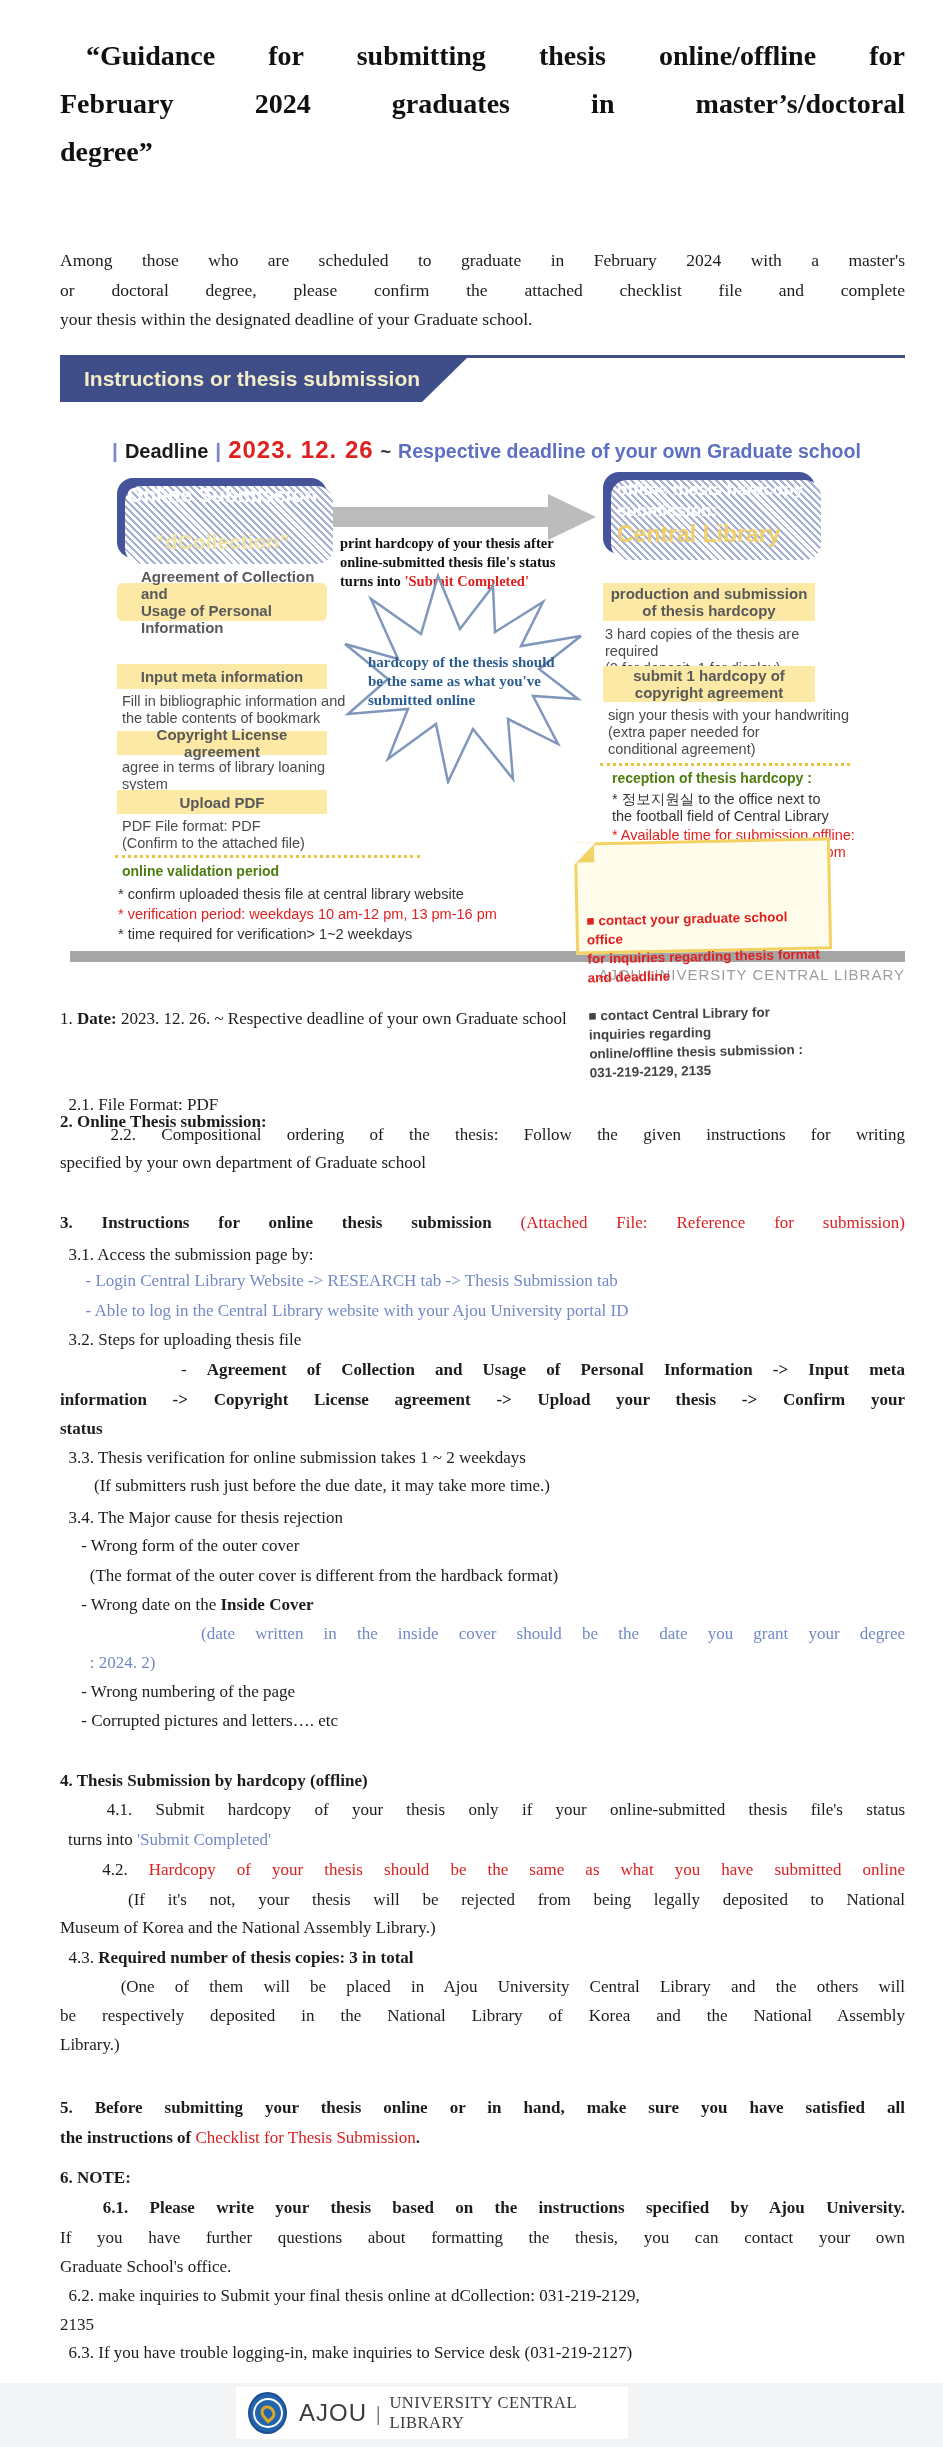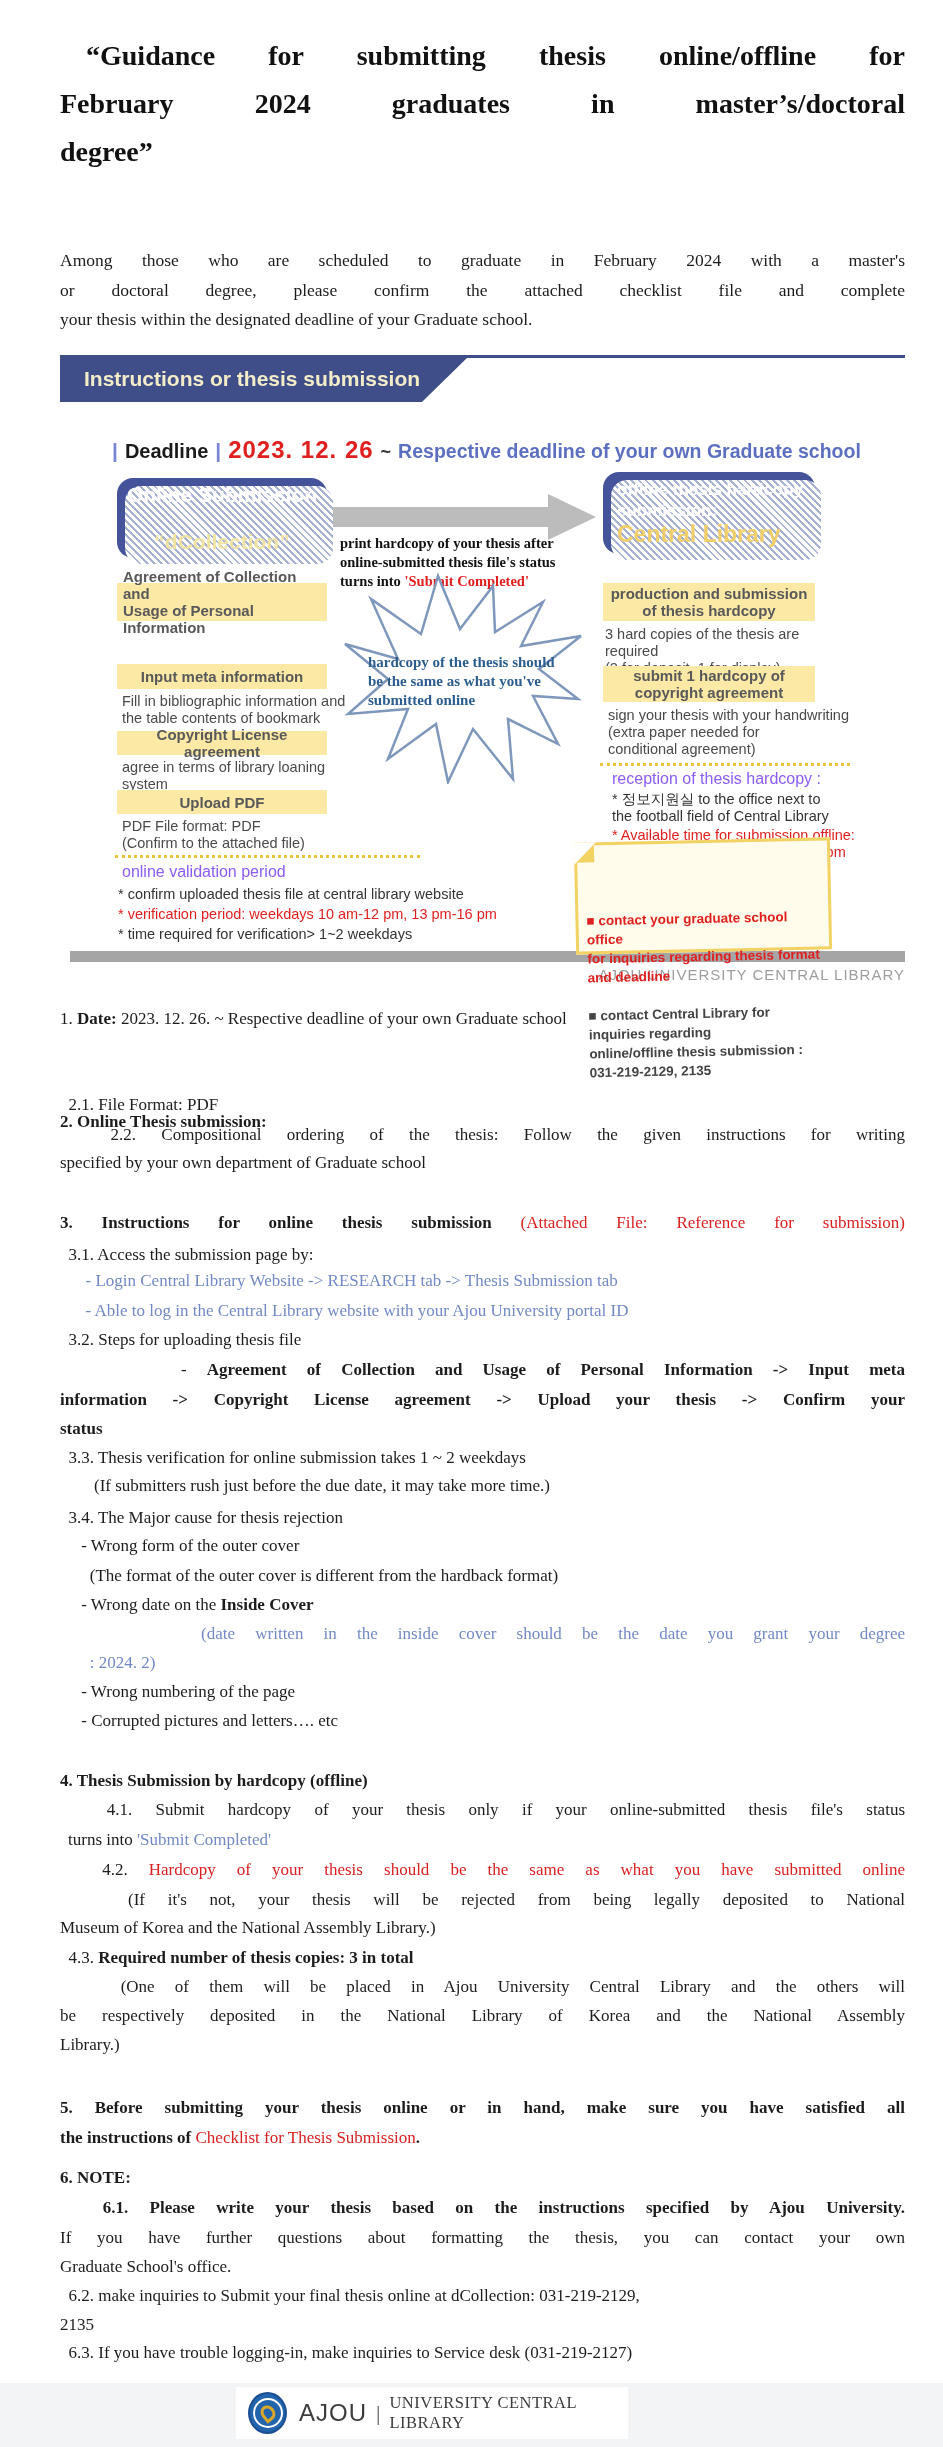--- a/index.html
+++ b/index.html
@@ -47,25 +47,25 @@
                  font-weight:bold;color:#111;white-space:pre-line;}
   .arrow-caption .red{color:#e01f1f;}
 
   .starwrap{position:absolute;left:343px;top:572px;width:242px;height:212px;z-index:1;}
   .star-text{position:absolute;left:368px;top:653px;width:205px;font-size:15px;line-height:19px;
              font-weight:bold;color:#2c5d8f;white-space:pre-line;z-index:2;}
 
   .ybox{position:absolute;background:#fce9a6;color:#595959;font-weight:bold;font-size:15px;line-height:17px;
         font-family:"Liberation Sans",sans-serif;display:flex;align-items:center;justify-content:center;
         text-align:center;white-space:pre-line;box-sizing:border-box;}
-  .ybox.leftalign{justify-content:flex-start;text-align:left;padding-left:6px;}
+  .ybox.leftalign{justify-content:flex-start;text-align:left;padding-left:24px;border-radius:6px;}
   .ycap{position:absolute;color:#4a4a4a;font-size:14.5px;line-height:17px;white-space:pre-line;
         font-family:"Liberation Sans",sans-serif;}
   .ydivider{position:absolute;border-top:3px dotted #e9c43e;}
-  .vhead{position:absolute;font-weight:normal;color:#8b5cf6;font-size:16px;font-family:"Liberation Sans",sans-serif;}
+  .vhead{position:absolute;font-weight:bold;color:#4d7c0f;font-size:14px;font-family:"Liberation Sans",sans-serif;}
   .vitem{position:absolute;font-size:14.5px;line-height:20px;color:#333;font-family:"Liberation Sans",sans-serif;
          white-space:pre-line;}
   .vitem.red,.rline.red{color:#e01f1f;}
   .rline{position:absolute;font-size:14.5px;line-height:17px;color:#333;font-family:"Liberation Sans",sans-serif;
          white-space:pre-line;}
 
   .sticky{position:absolute;left:575px;top:840px;width:256px;height:112px;background:#fffceb;
           border:3px solid #f3d264;transform:rotate(-1.2deg);z-index:3;box-sizing:border-box;
           padding:9px 8px;font-family:"Liberation Sans",sans-serif;font-size:13.5px;line-height:19px;
           font-weight:bold;white-space:pre-line;}

